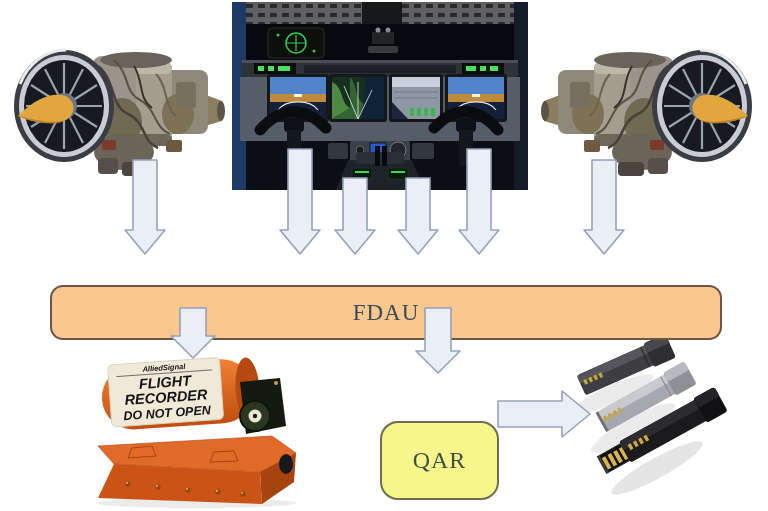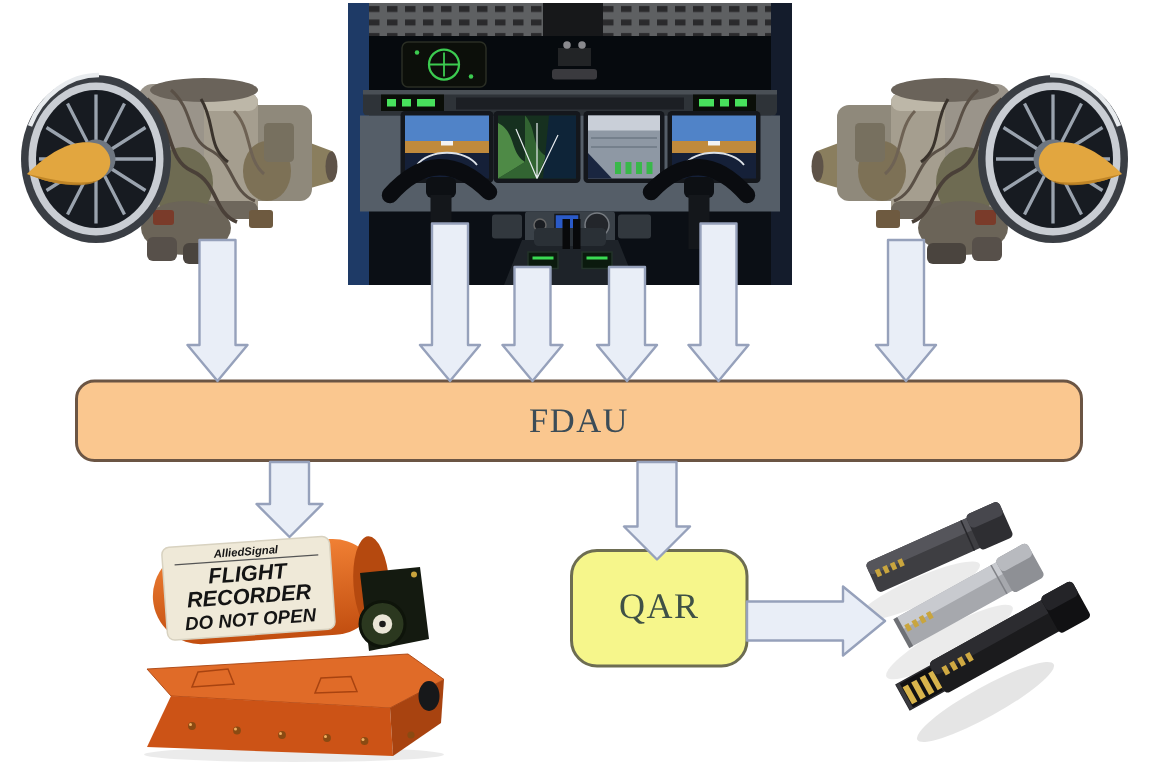--- a/index.html
+++ b/index.html
@@ -1,23 +1,23 @@
 <!DOCTYPE html>
 <html style="--page-bg: #FFFFFF; --fdau-fill: #FAC78F; --fdau-border: #6B5544; --fdau-text: #3C4C57; --qar-fill: #F6F68B; --qar-border: #6D6D52; --qar-text: #3F5146; --arrow-fill: #E9EEF7; --arrow-stroke: #96A1BB; --recorder-orange: #CE5517; --recorder-label-bg: #EFE9D8;"><head>
 <meta charset="utf-8">
 <style>
   html,body{margin:0;padding:0;background:var(--page-bg,#fff);}
   #canvas{position:relative;width:768px;height:511px;background:var(--page-bg,#fff);overflow:hidden;
           font-family:"Liberation Serif",serif;}
   .photo{position:absolute;display:block;}
-  .node{position:absolute;display:flex;align-items:center;justify-content:center;box-sizing:border-box;}
+  .node{position:absolute;display:flex;align-items:center;justify-content:center;box-sizing:border-box;margin-top:32px;}
   #fdau-box{left:50px;top:253px;width:672px;height:55px;border-radius:13px;
             background:var(--fdau-fill,#FAC78F);border:2px solid var(--fdau-border,#6B5544);}
   #fdau-box span{font-size:23px;letter-spacing:1px;color:var(--fdau-text,#3C4C57);}
-  #qar-box{left:380px;top:366px;width:119px;height:79px;border-radius:18px;
+  #qar-box{left:380px;top:389px;width:119px;height:79px;border-radius:18px;
            background:var(--qar-fill,#F6F68B);border:2px solid var(--qar-border,#6D6D52);}
   #qar-box span{font-size:24px;letter-spacing:1px;color:var(--qar-text,#3F5146);}
   #arrows{position:absolute;left:0;top:0;pointer-events:none;}
   .arr{fill:var(--arrow-fill,#E9EEF7);stroke:var(--arrow-stroke,#96A1BB);stroke-width:1.6;stroke-linejoin:round;}
   .fr-label{font-family:"Liberation Sans",sans-serif;font-weight:bold;font-style:italic;fill:#141414;}
 </style>
 </head>
 <body>
 
 <div id="canvas">

